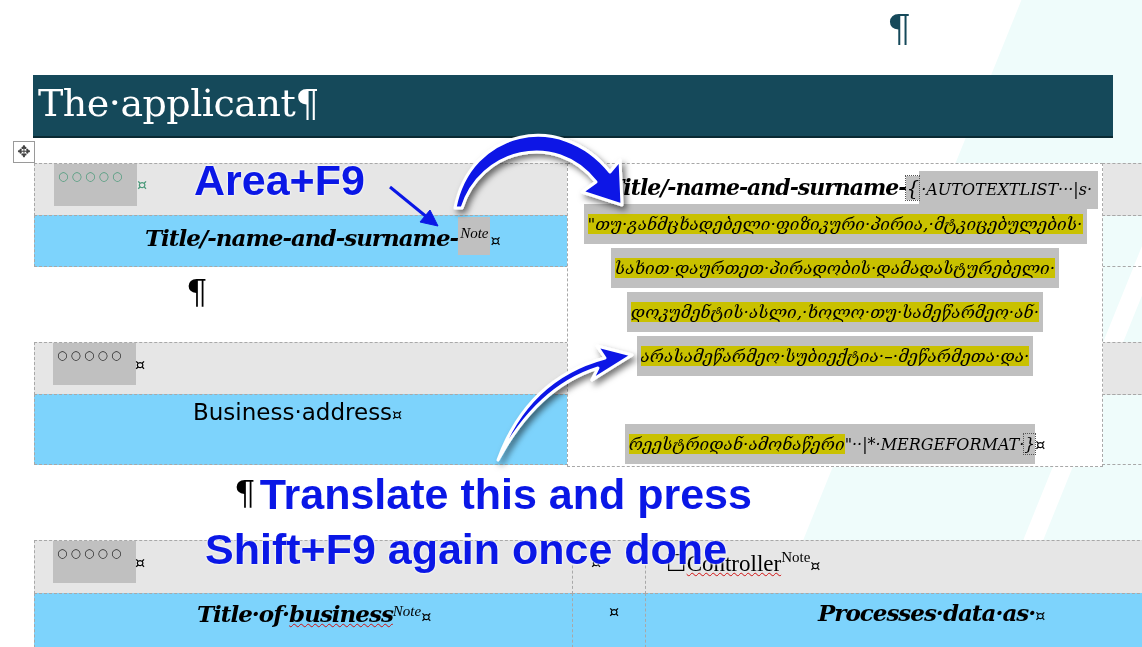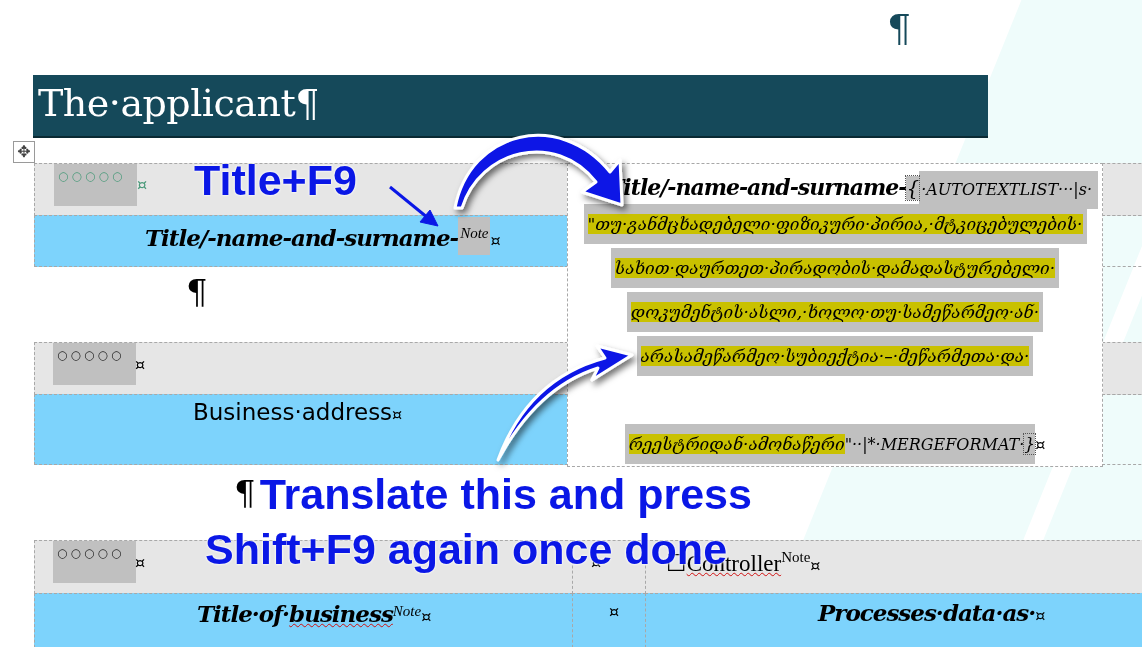--- a/index.html
+++ b/index.html
@@ -8,21 +8,21 @@
     background:#ffffff;
     font-family:"Liberation Serif", serif;
   }
   .bg-stripe {
     position:absolute; top:0; width:220px; height:700px;
     background:#effcfb; transform:skewX(-22deg);
   }
   .abs { position:absolute; }
   .pilcrow-top { left:887px; top:6px; font-size:38px; color:#15495a; font-family:"DejaVu Serif", serif; }
   .header-bar {
-    left:33px; top:75px; width:955px; height:61px; background:#15495a;
+    left:33px; top:75px; width:1080px; height:61px; background:#15495a;
     border-bottom:2px solid #0a2a33;
   }
   .header-title {
     position:absolute; left:5px; top:6px; font-size:38px; color:#ffffff;
     font-family:"DejaVu Serif", serif; letter-spacing:-0.5px;
   }
   .move-handle {
     left:13px; top:141px; width:20px; height:20px; border:1px solid #9a9a9a; background:#fff;
     font-size:16px; line-height:20px; text-align:center; color:#444; font-family:"DejaVu Sans", sans-serif;
   }
@@ -123,21 +123,21 @@
 </div>
 <div class="cell white" style="left:572px; top:593px; width:74px; height:60px;">
   <span class="abs cellmark" style="left:36px; top:8px;">¤</span>
 </div>
 <div class="cell white" style="left:645px; top:593px; width:520px; height:60px;">
   <div class="abs" style="left:172px; top:5px; white-space:nowrap;">
     <span class="label-italic">Processes·data·as·</span><span class="cellmark" style="font-style:italic;">¤</span>
   </div>
 </div>
 
-<div class="abs blue-text" style="left:194px; top:156px;">Title+F9</div>
+<div class="abs blue-text" style="left:194px; top:156px;">Area+F9</div>
 
 <svg class="abs" style="left:0; top:0;" width="1142" height="647" viewBox="0 0 1142 647">
   <defs>
     <filter id="sh" x="-20%" y="-20%" width="140%" height="140%">
       <feDropShadow dx="3" dy="4" stdDeviation="3" flood-color="#000" flood-opacity="0.55"></feDropShadow>
     </filter>
   </defs>
 
   <g fill="#0a17e6" stroke="#0a17e6">
     <line x1="390" y1="187" x2="428" y2="218" stroke-width="3"></line>

